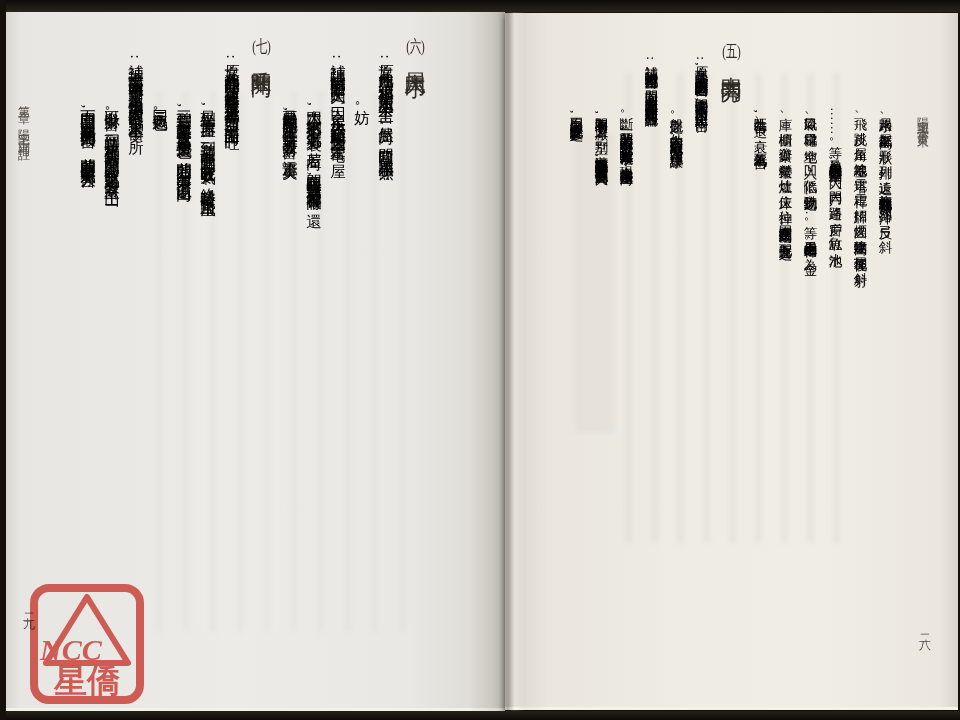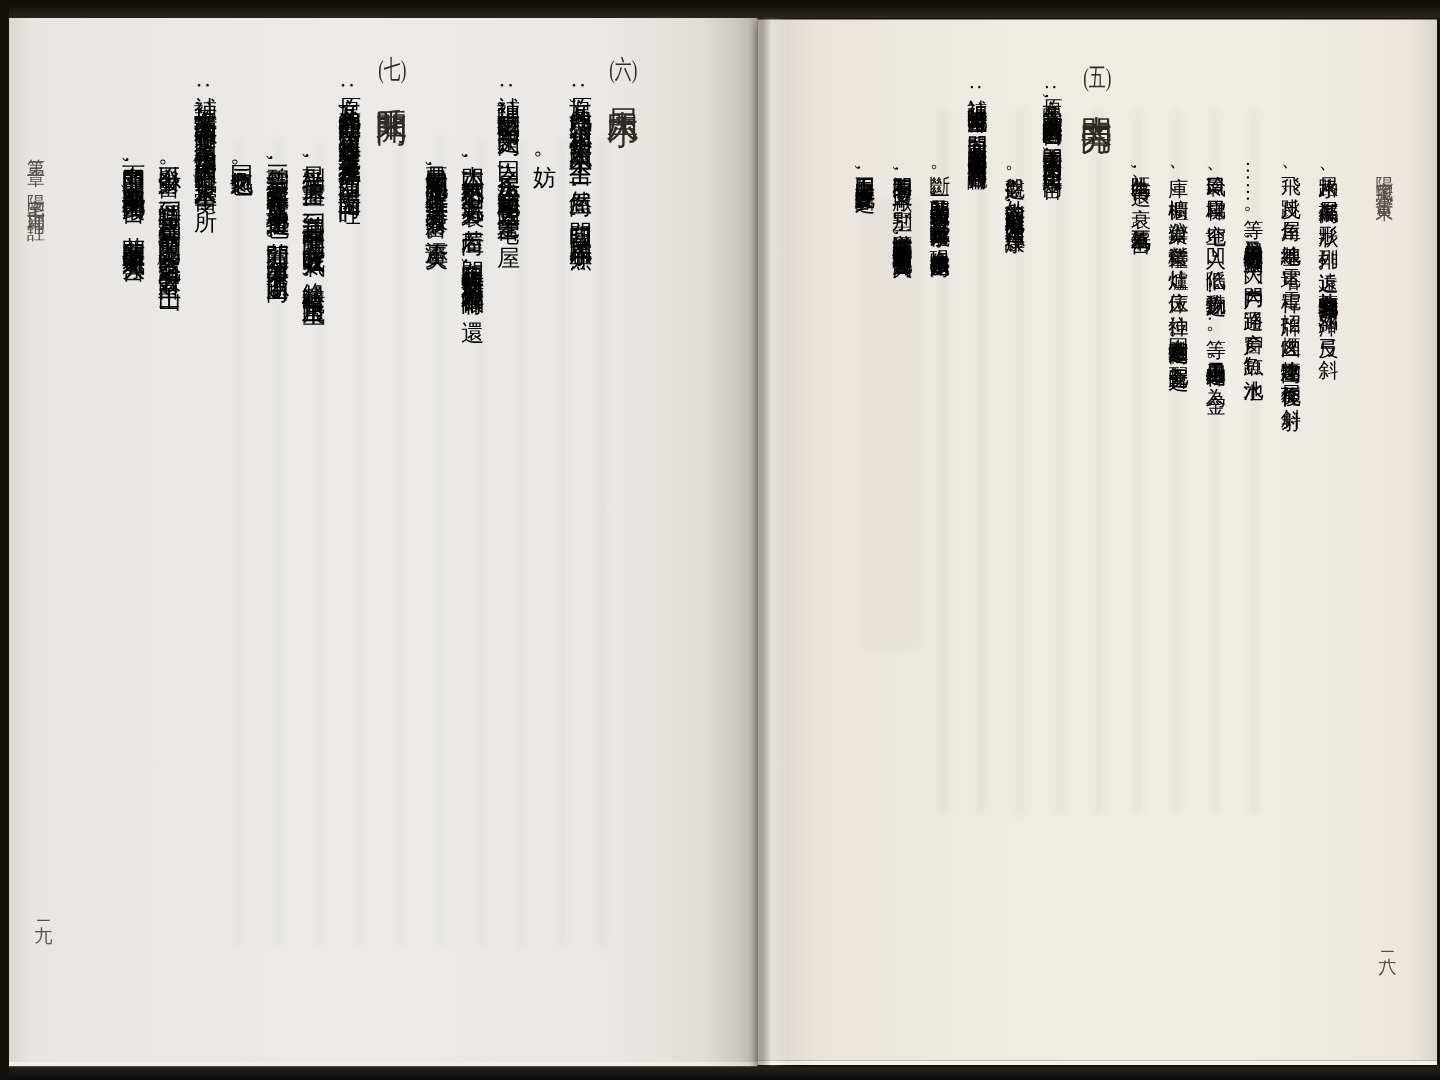--- a/index.html
+++ b/index.html
@@ -71,20 +71,28 @@
       <div class="h-col"><span class="cnum">(七)</span><span>乘旺開門</span></div>
       <div class="col lab">原文:凡舊屋欲開旺門,須從舊屋起造時,某運之飛星推算,如一白運,立壬山丙向,旺</div>
       <div class="col ind">星到坐,原非吉屋。到三碧運,在甲方開門,方能吸收旺氣。緣起造時,向上飛星</div>
       <div class="col ind">三碧到震,交三運乘時得令,非為地盤之震三也。若開卯門,亦須兼甲,以通山向</div>
       <div class="col ind">同元之氣也。</div>
       <div class="col lab">補註:原文立壬山丙向為一運下卦圖,為後山後水局,大門不得旺氣(水星不當令),所</div>
       <div class="col ind">以不發財富。到三運時,水星三到震宮,又開甲門,乘當旺之氣,大發財富(壬山</div>
       <div class="col ind">丙向開甲門,地元來龍開地元門最吉)。若開卯門要兼甲通氣亦大吉</div>
     </div>
 
+    <div class="stamp">
+      <svg width="118" height="124" viewBox="0 0 118 124">
+        <rect x="6" y="6" width="106" height="112" rx="15" fill="none" stroke="#dd5047" stroke-width="8"></rect>
+        <path d="M59 15 L100 81 L18 81 Z" fill="none" stroke="#dd5047" stroke-width="6" stroke-linejoin="round"></path>
+        <text x="12" y="78" font-size="30" font-style="italic" font-weight="bold" font-family="Liberation Serif, DejaVu Serif, serif" fill="#dd5047">NCC</text>
+        <text x="59" y="110" font-size="33" font-weight="bold" text-anchor="middle" font-family="Liberation Sans, DejaVu Sans, sans-serif" fill="#dd5047">星僑</text>
+      </svg>
+    </div>
   </div>
 
   <div class="page page-right">
     <div class="ghost g1"></div>
     <div class="ghost g2"></div>
 
     <div class="margin-txt rp-title">陽宅風水富貴來</div>
     <div class="margin-txt rp-num">二八</div>
 
     <div class="text-area rp-area">

